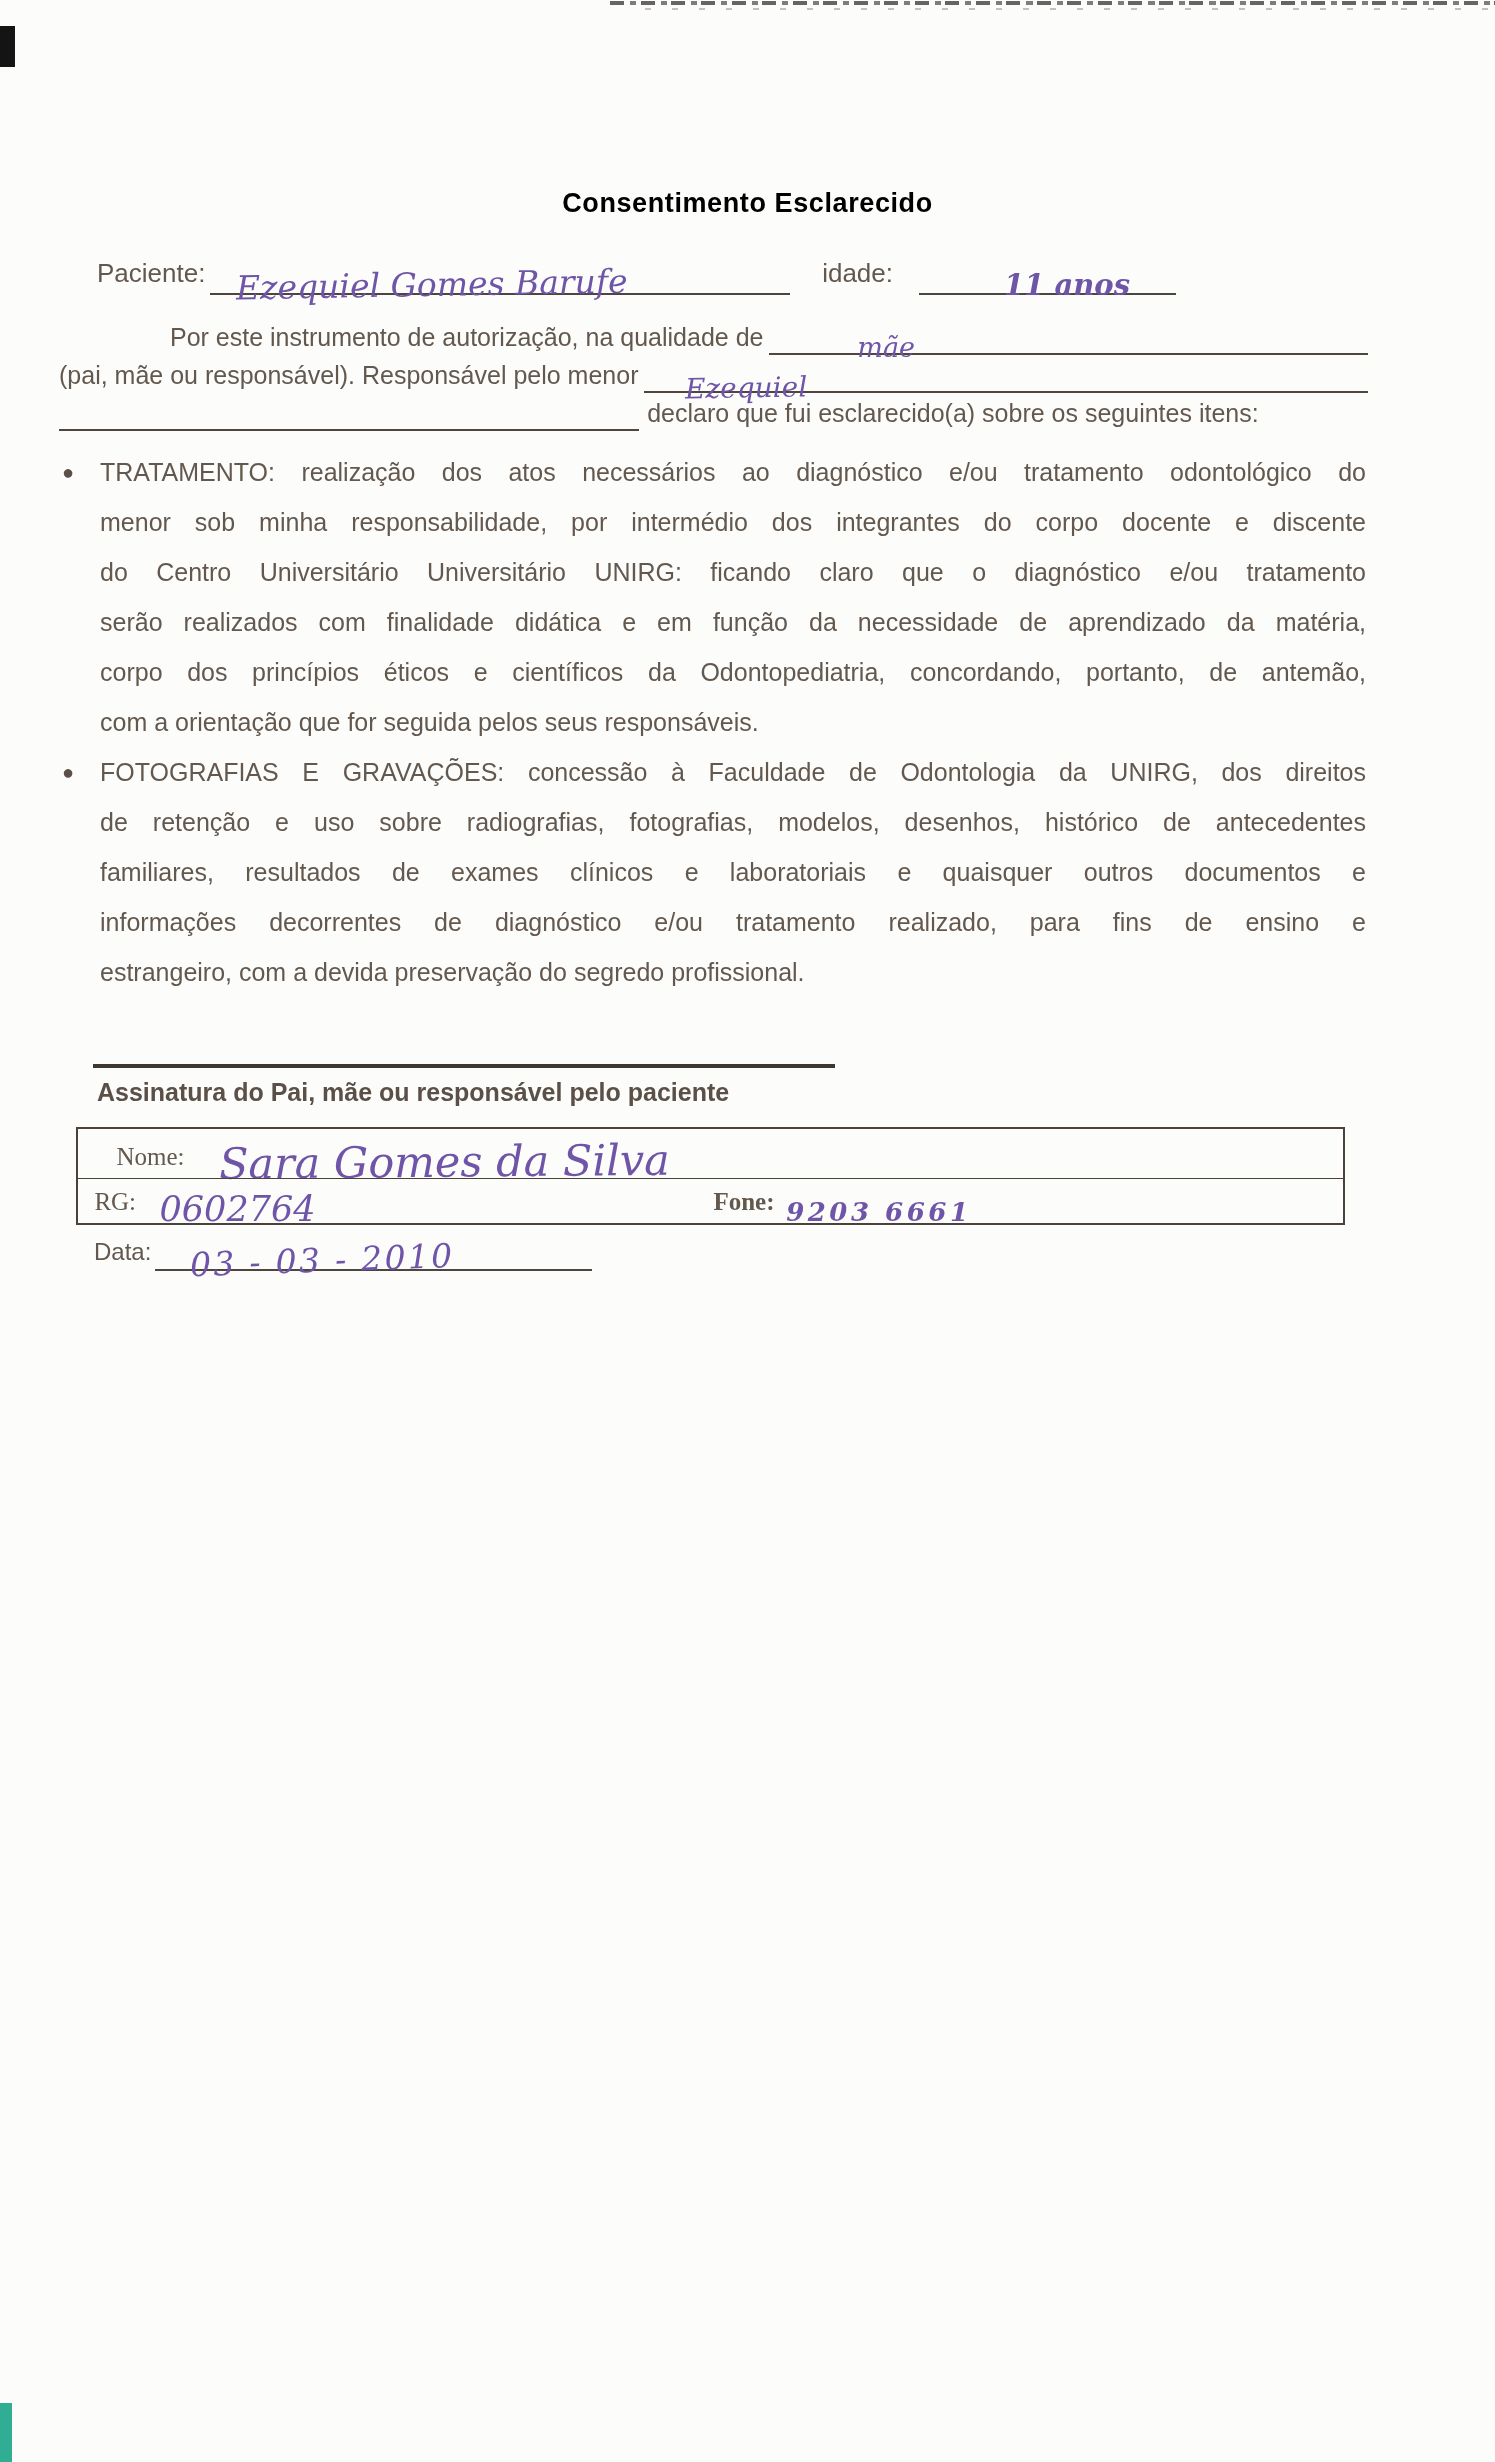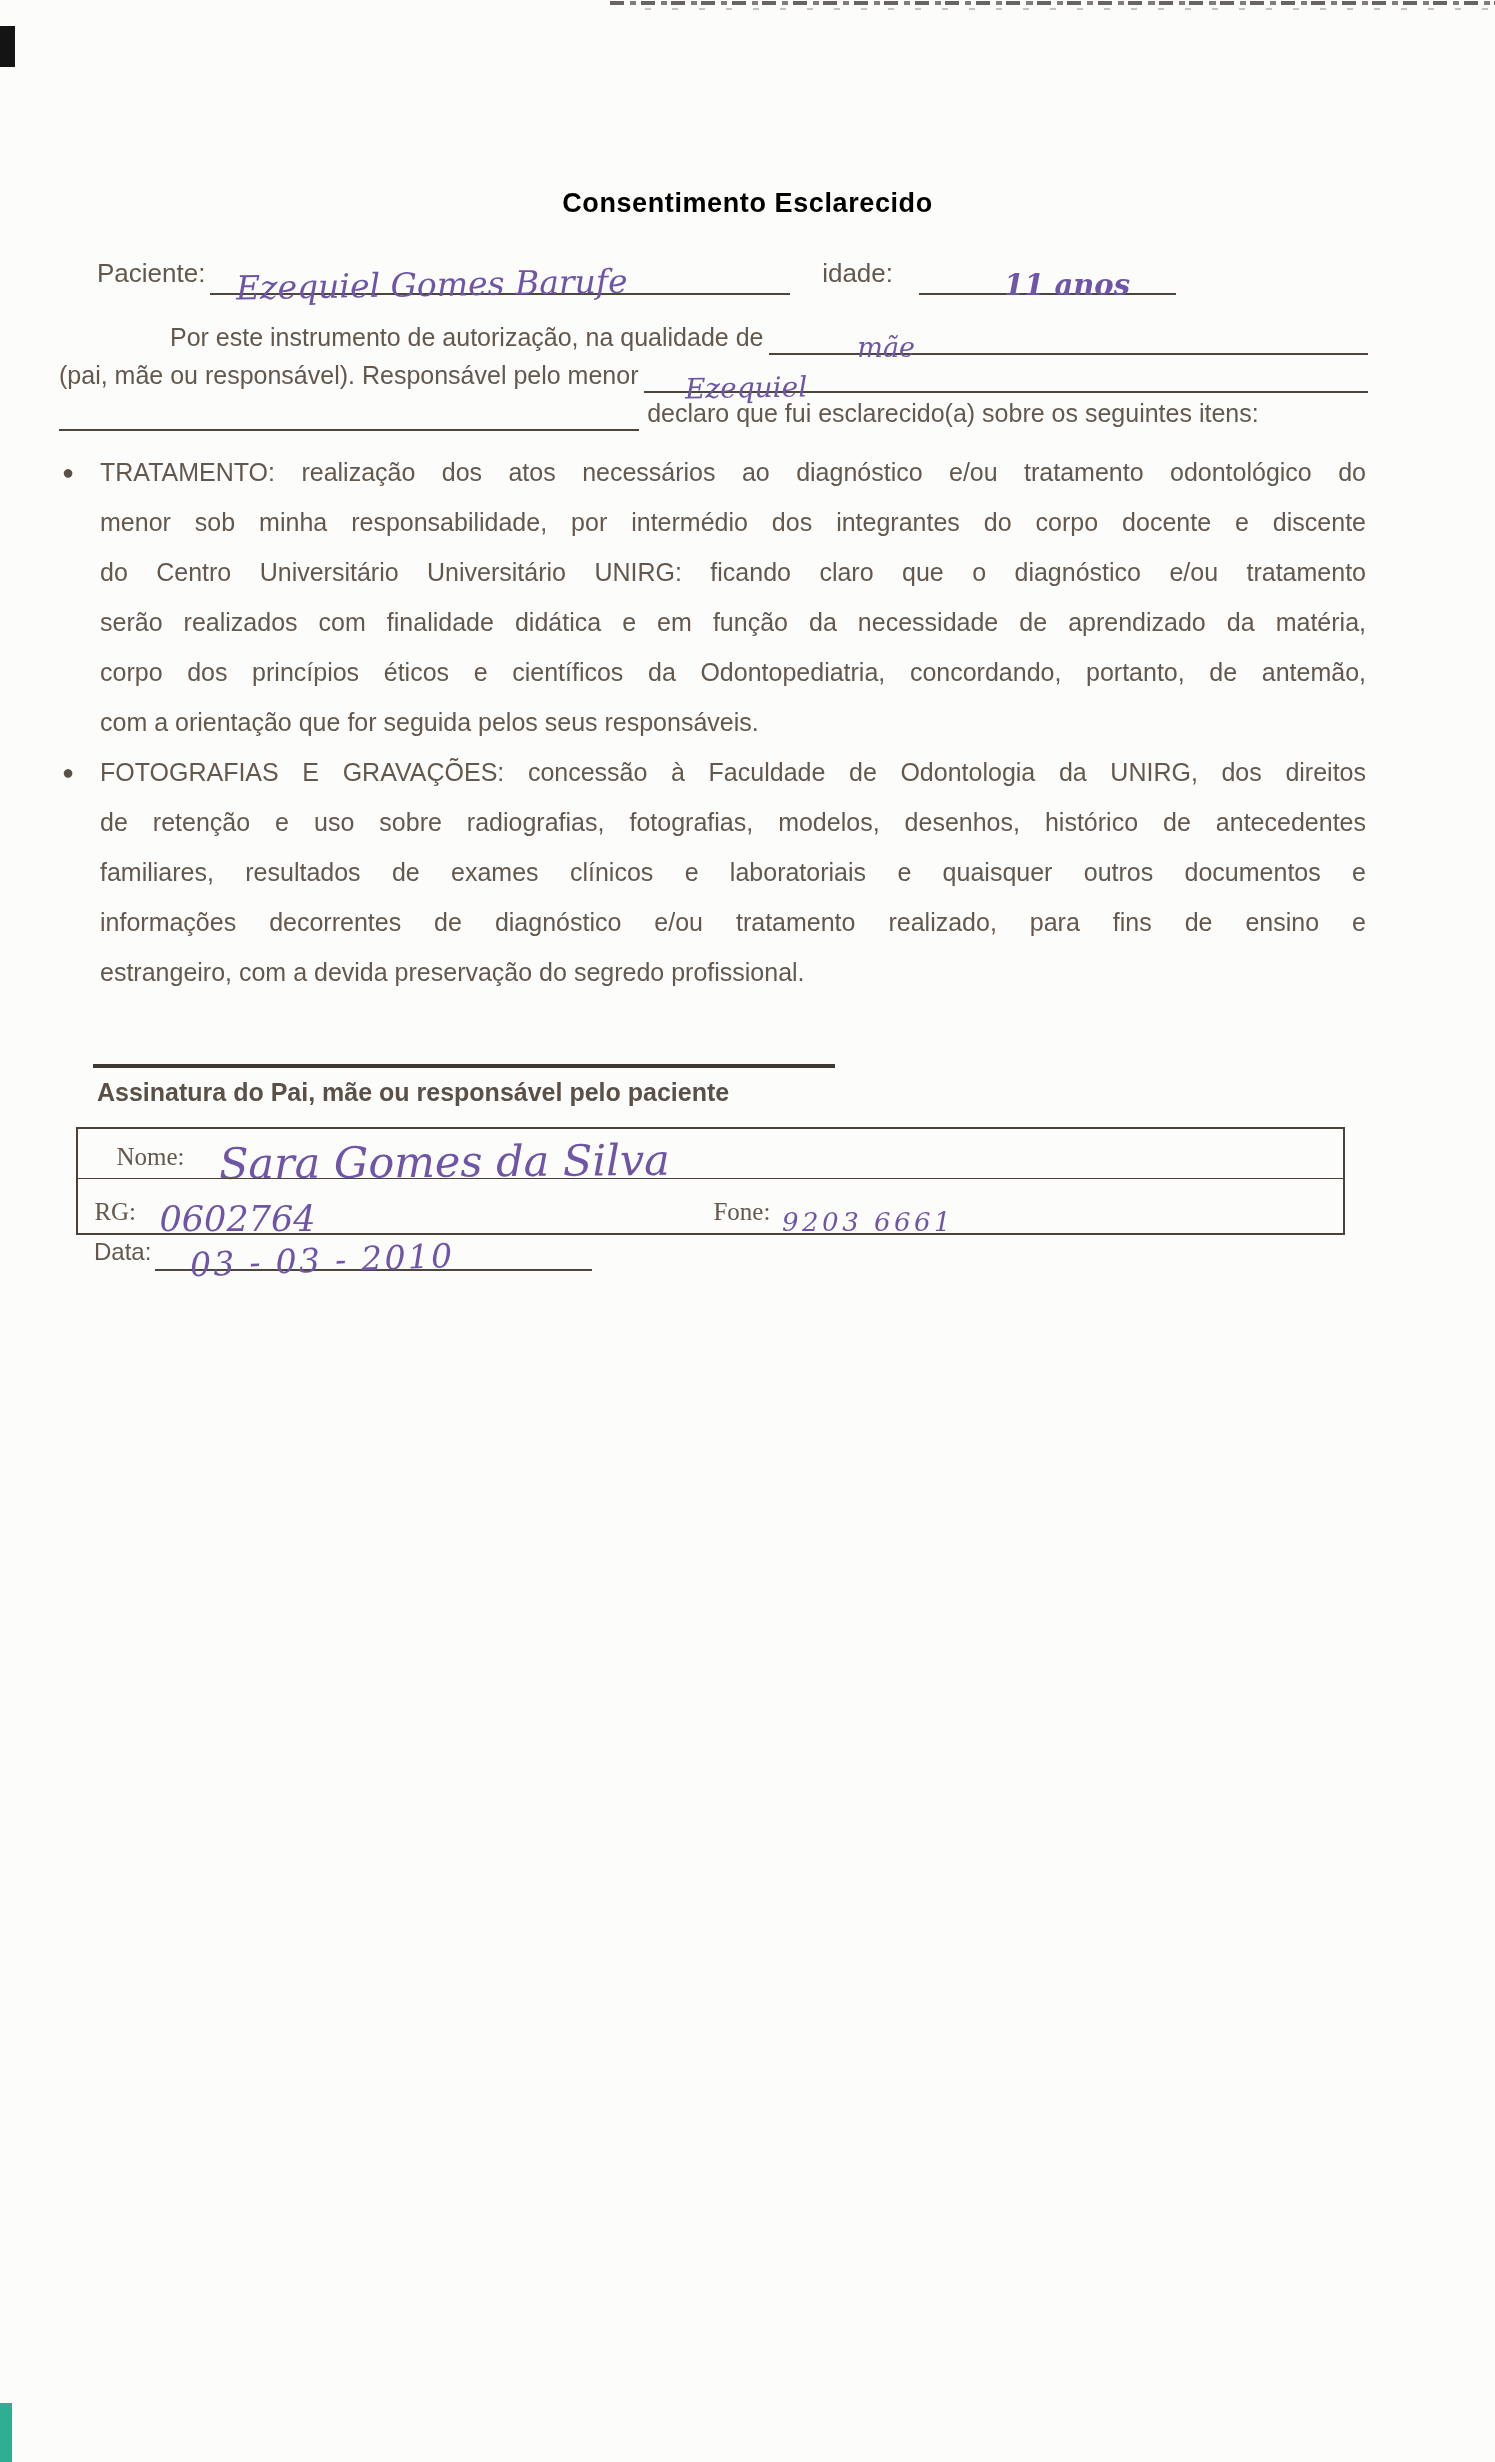--- a/index.html
+++ b/index.html
@@ -96,25 +96,25 @@
   .sig-caption { position: absolute; top: 1078px; left: 97px; font-size: 25px; font-weight: bold; color: #5a5047; }
 
   
   .resp-table {
     position: absolute; top: 1127px; left: 76px; width: 1269px;
     border: 2.3px solid #4a4238; background: transparent;
     font-family: "Liberation Serif", serif; font-size: 25px;
   }
   .trow { display: flex; align-items: flex-end; position: relative; }
   .trow1 { height: 49px; padding-left: 22px; }
-  .trow2 { height: 55px; border-top: 1.8px solid #4a4238; }
+  .trow2 { height: 45px; border-top: 1.8px solid #4a4238; }
   .tlabel { padding: 0 0 7px 16.4px; white-space: nowrap; }
   .trow1 .hand { font-size: 43px; transform: translateY(5.9px) rotate(-0.5deg); padding-left: 35px; }
   .trow2 .hand { font-size: 35px; transform: translateY(3.5px); padding-left: 23.5px; }
-  .fone-group { position: absolute; left: 619px; bottom: 0; display: flex; align-items: flex-end; }
+  .fone-group { position: absolute; left: 619px; bottom: 0; display: flex; align-items: flex-end; font-weight: bold; }
   .fone-group .hand { font-size: 26px; transform: translateY(2.3px); padding-left: 11.7px; letter-spacing: 3.5px; }
 
   
   .date-row { position: absolute; top: 1236px; left: 94px; display: flex; align-items: flex-end; font-size: 24px; }
   .date-row .dlabel { padding-bottom: 4.7px; }
   .fill-date { width: 437px; margin-left: 3.5px; }
   .fill-date .hand { font-size: 33px; transform: translateY(8.2px) rotate(-2deg); padding-left: 35px; letter-spacing: 2.3px; }
 </style>
 </head>
 <body>

